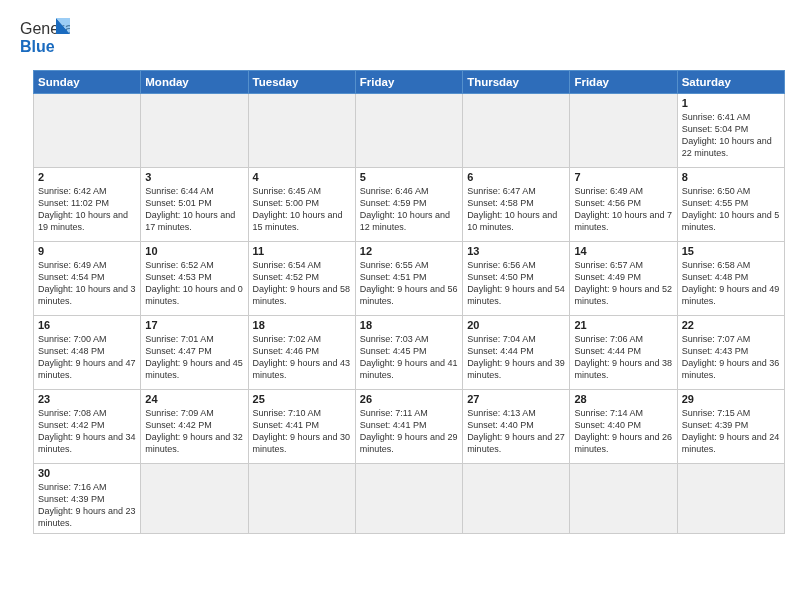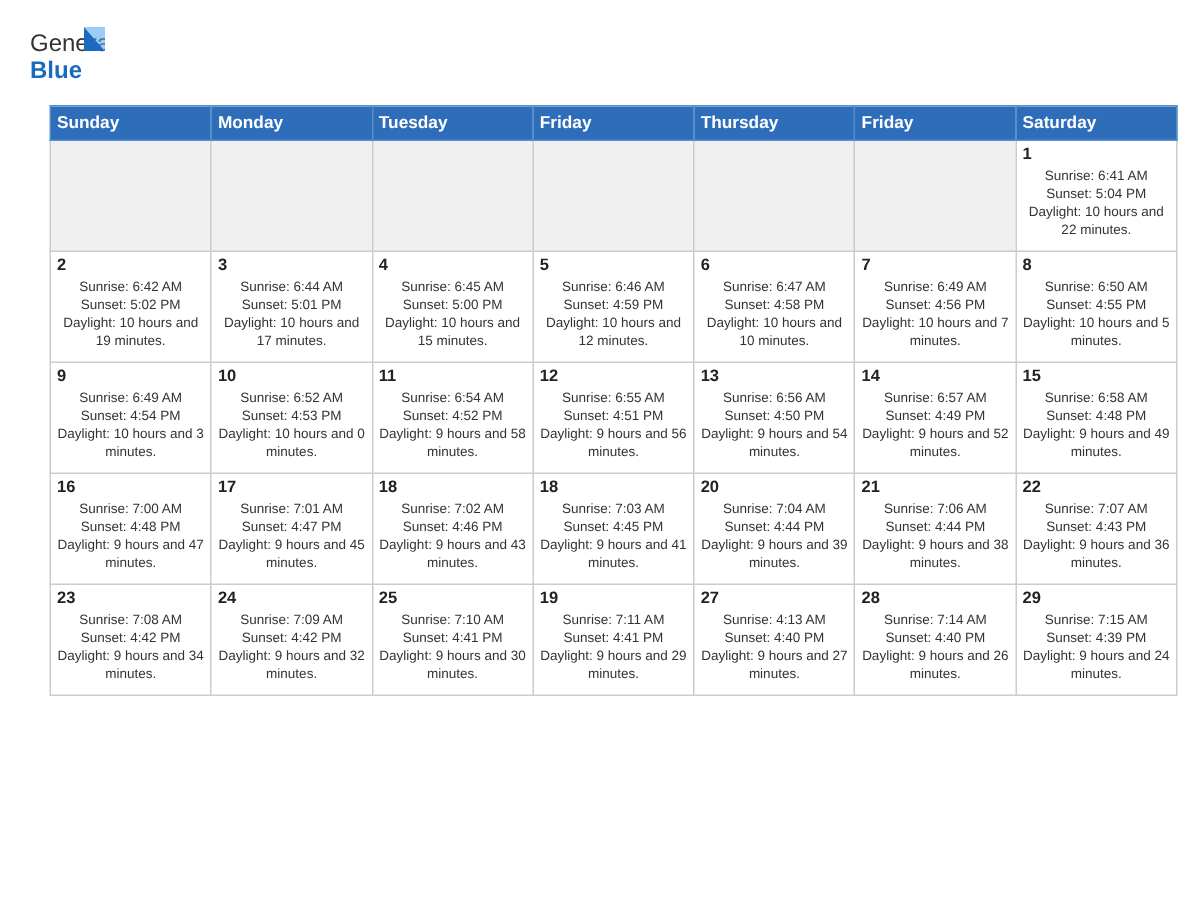--- a/index.html
+++ b/index.html
@@ -71,21 +71,20 @@
       font-size: 11px;
       font-weight: bold;
       color: #222;
       display: block;
       margin-bottom: 2px;
     }
     .day-info {
       font-size: 9px;
       color: #333;
       line-height: 1.35;
-      text-align: center;
     }
     tr.last-row-tr td {
       height: 62px;
     }
   </style>
 </head>
 <body>
 
 <div class="page">
   <div class="header">
@@ -127,21 +126,21 @@
             <span class="day-num">1</span>
             <div class="day-info">Sunrise: 6:41 AM
 Sunset: 5:04 PM
 Daylight: 10 hours and 22 minutes.</div>
           </td>
         </tr>
         <tr>
           <td>
             <span class="day-num">2</span>
             <div class="day-info">Sunrise: 6:42 AM
-Sunset: 5:02 PM
+Sunset: 11:02 PM
 Daylight: 10 hours and 19 minutes.</div>
           </td>
           <td>
             <span class="day-num">3</span>
             <div class="day-info">Sunrise: 6:44 AM
 Sunset: 5:01 PM
 Daylight: 10 hours and 17 minutes.</div>
           </td>
           <td>
             <span class="day-num">4</span>
@@ -275,21 +274,21 @@
 Sunset: 4:42 PM
 Daylight: 9 hours and 32 minutes.</div>
           </td>
           <td>
             <span class="day-num">25</span>
             <div class="day-info">Sunrise: 7:10 AM
 Sunset: 4:41 PM
 Daylight: 9 hours and 30 minutes.</div>
           </td>
           <td>
-            <span class="day-num">19</span>
+            <span class="day-num">26</span>
             <div class="day-info">Sunrise: 7:11 AM
 Sunset: 4:41 PM
 Daylight: 9 hours and 29 minutes.</div>
           </td>
           <td>
             <span class="day-num">27</span>
             <div class="day-info">Sunrise: 4:13 AM
 Sunset: 4:40 PM
 Daylight: 9 hours and 27 minutes.</div>
           </td>
@@ -298,16 +297,30 @@
             <div class="day-info">Sunrise: 7:14 AM
 Sunset: 4:40 PM
 Daylight: 9 hours and 26 minutes.</div>
           </td>
           <td>
             <span class="day-num">29</span>
             <div class="day-info">Sunrise: 7:15 AM
 Sunset: 4:39 PM
 Daylight: 9 hours and 24 minutes.</div>
           </td>
+        </tr>
+        <tr class="last-row-tr">
+          <td>
+            <span class="day-num">30</span>
+            <div class="day-info">Sunrise: 7:16 AM
+Sunset: 4:39 PM
+Daylight: 9 hours and 23 minutes.</div>
+          </td>
+          <td class="empty"></td>
+          <td class="empty"></td>
+          <td class="empty"></td>
+          <td class="empty"></td>
+          <td class="empty"></td>
+          <td class="empty"></td>
         </tr>
       </tbody>
   </table>
 </div>
 
 </body></html>

